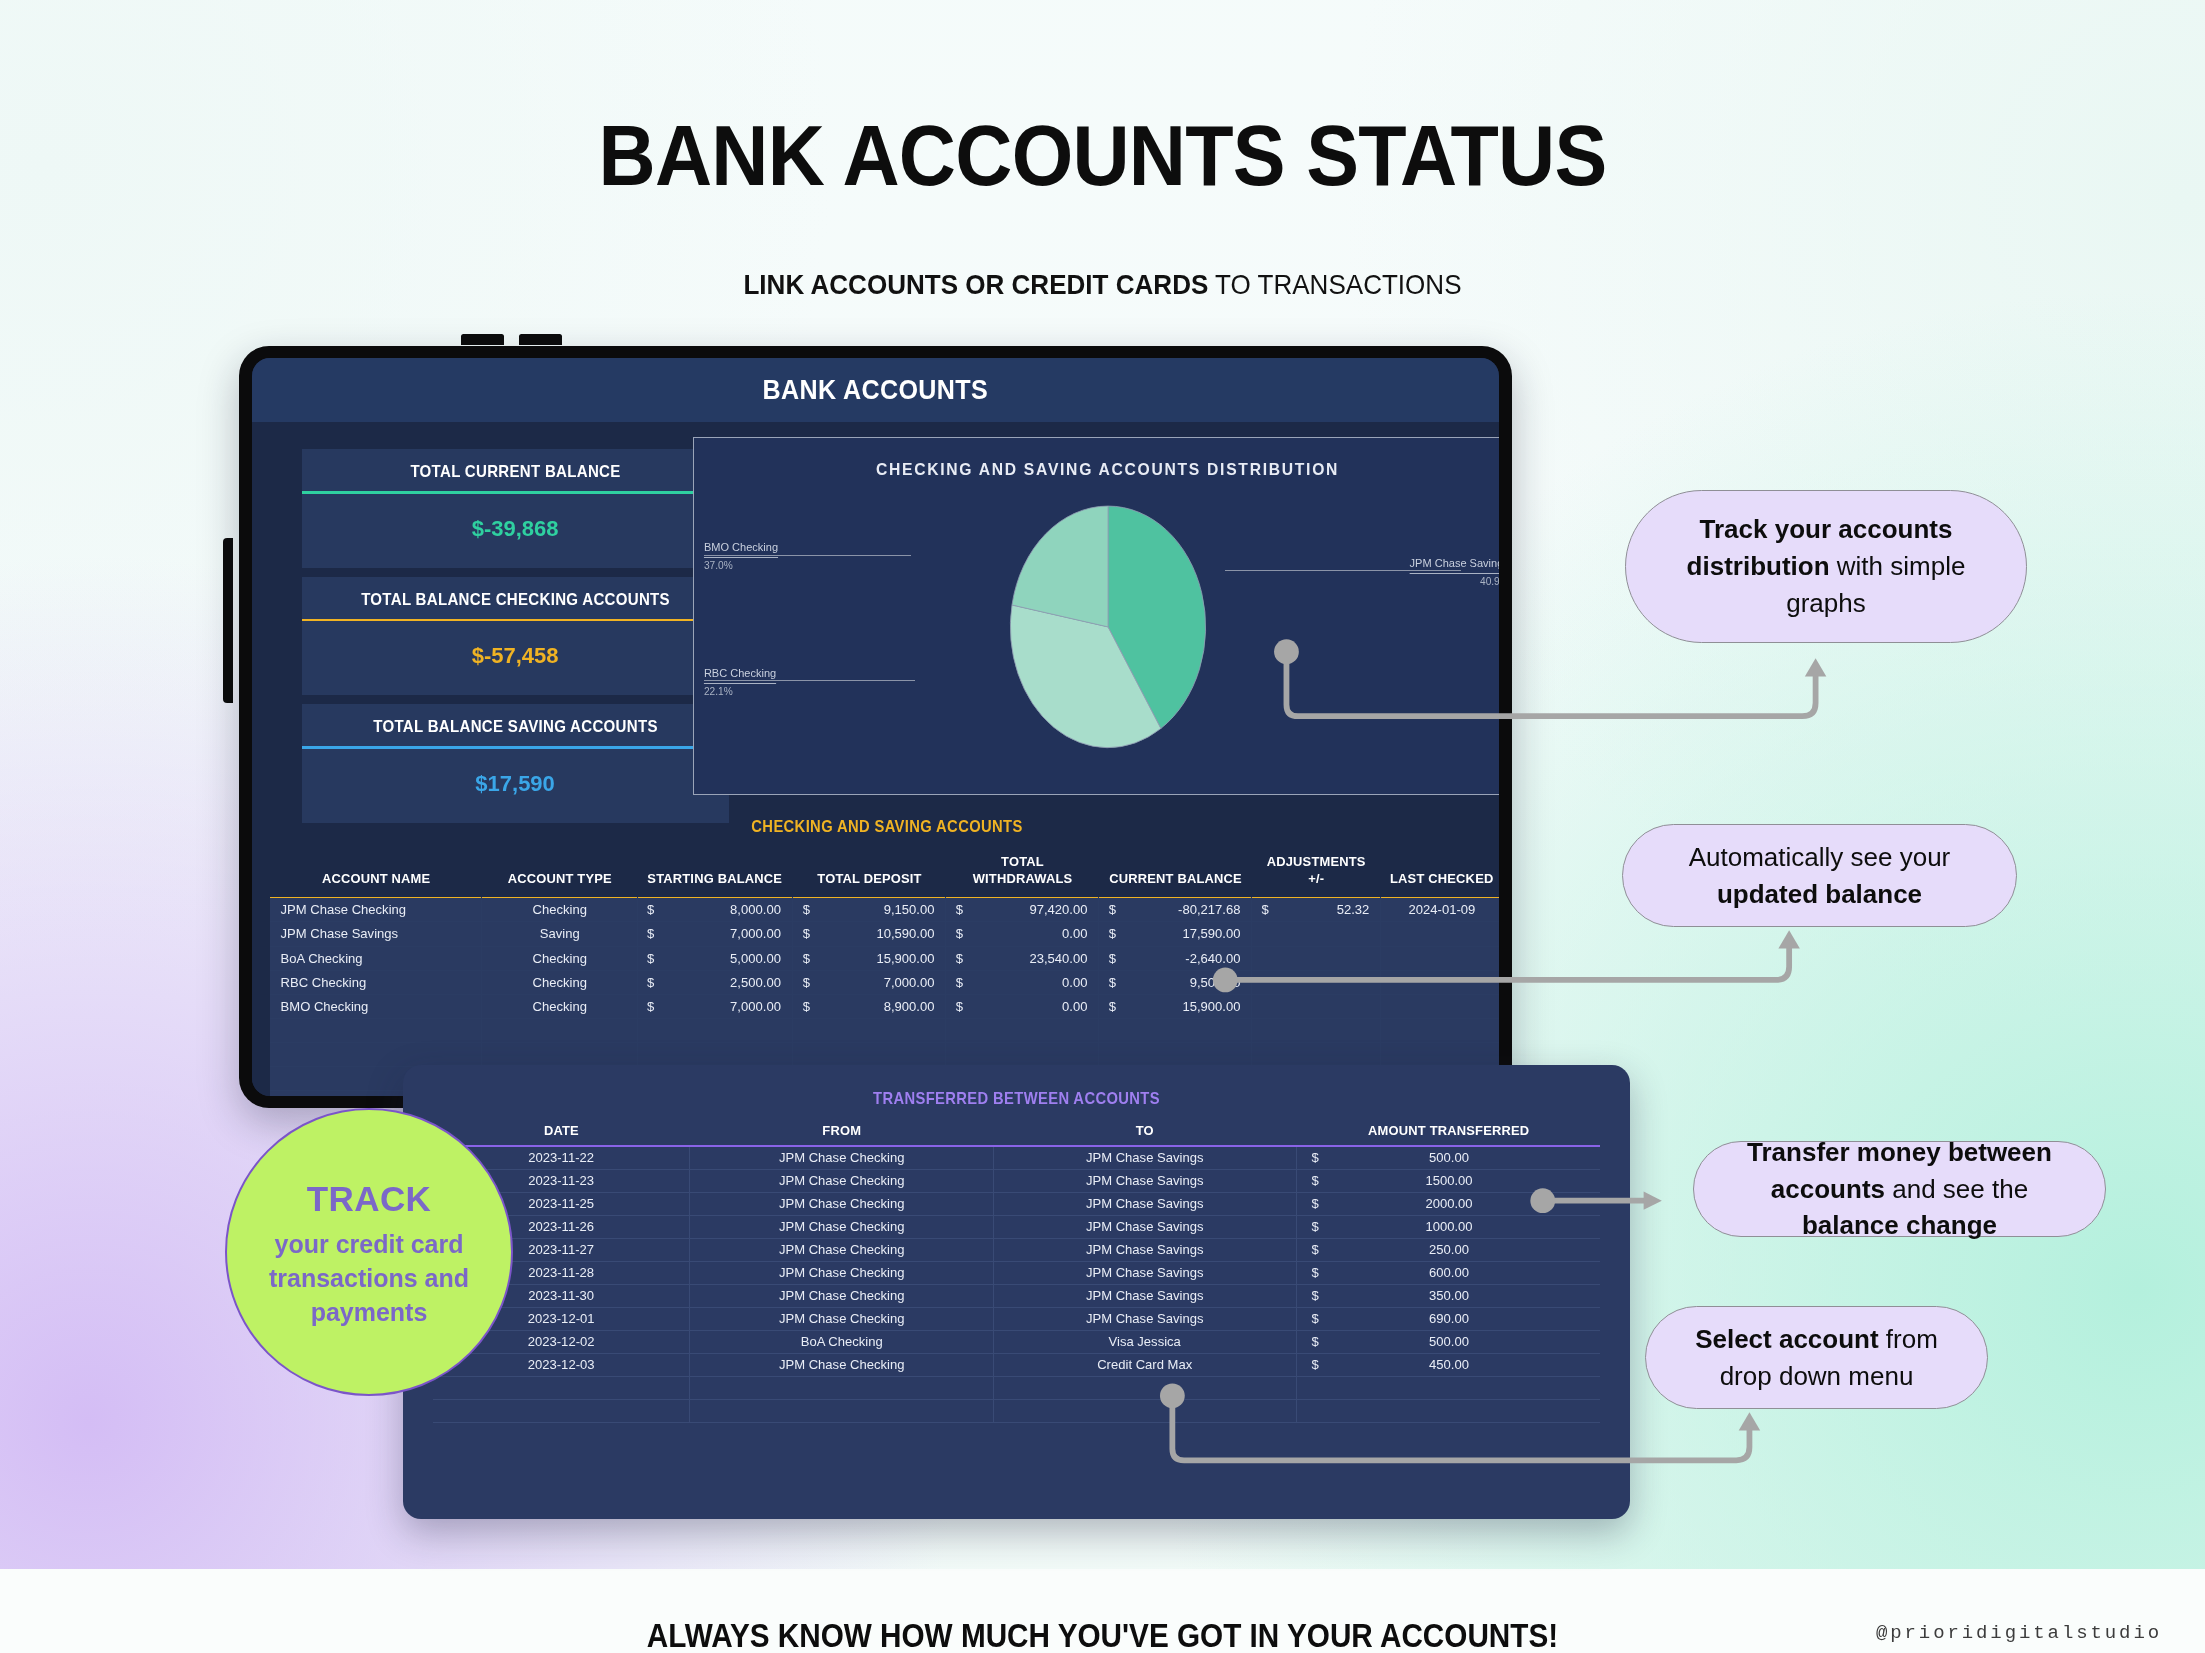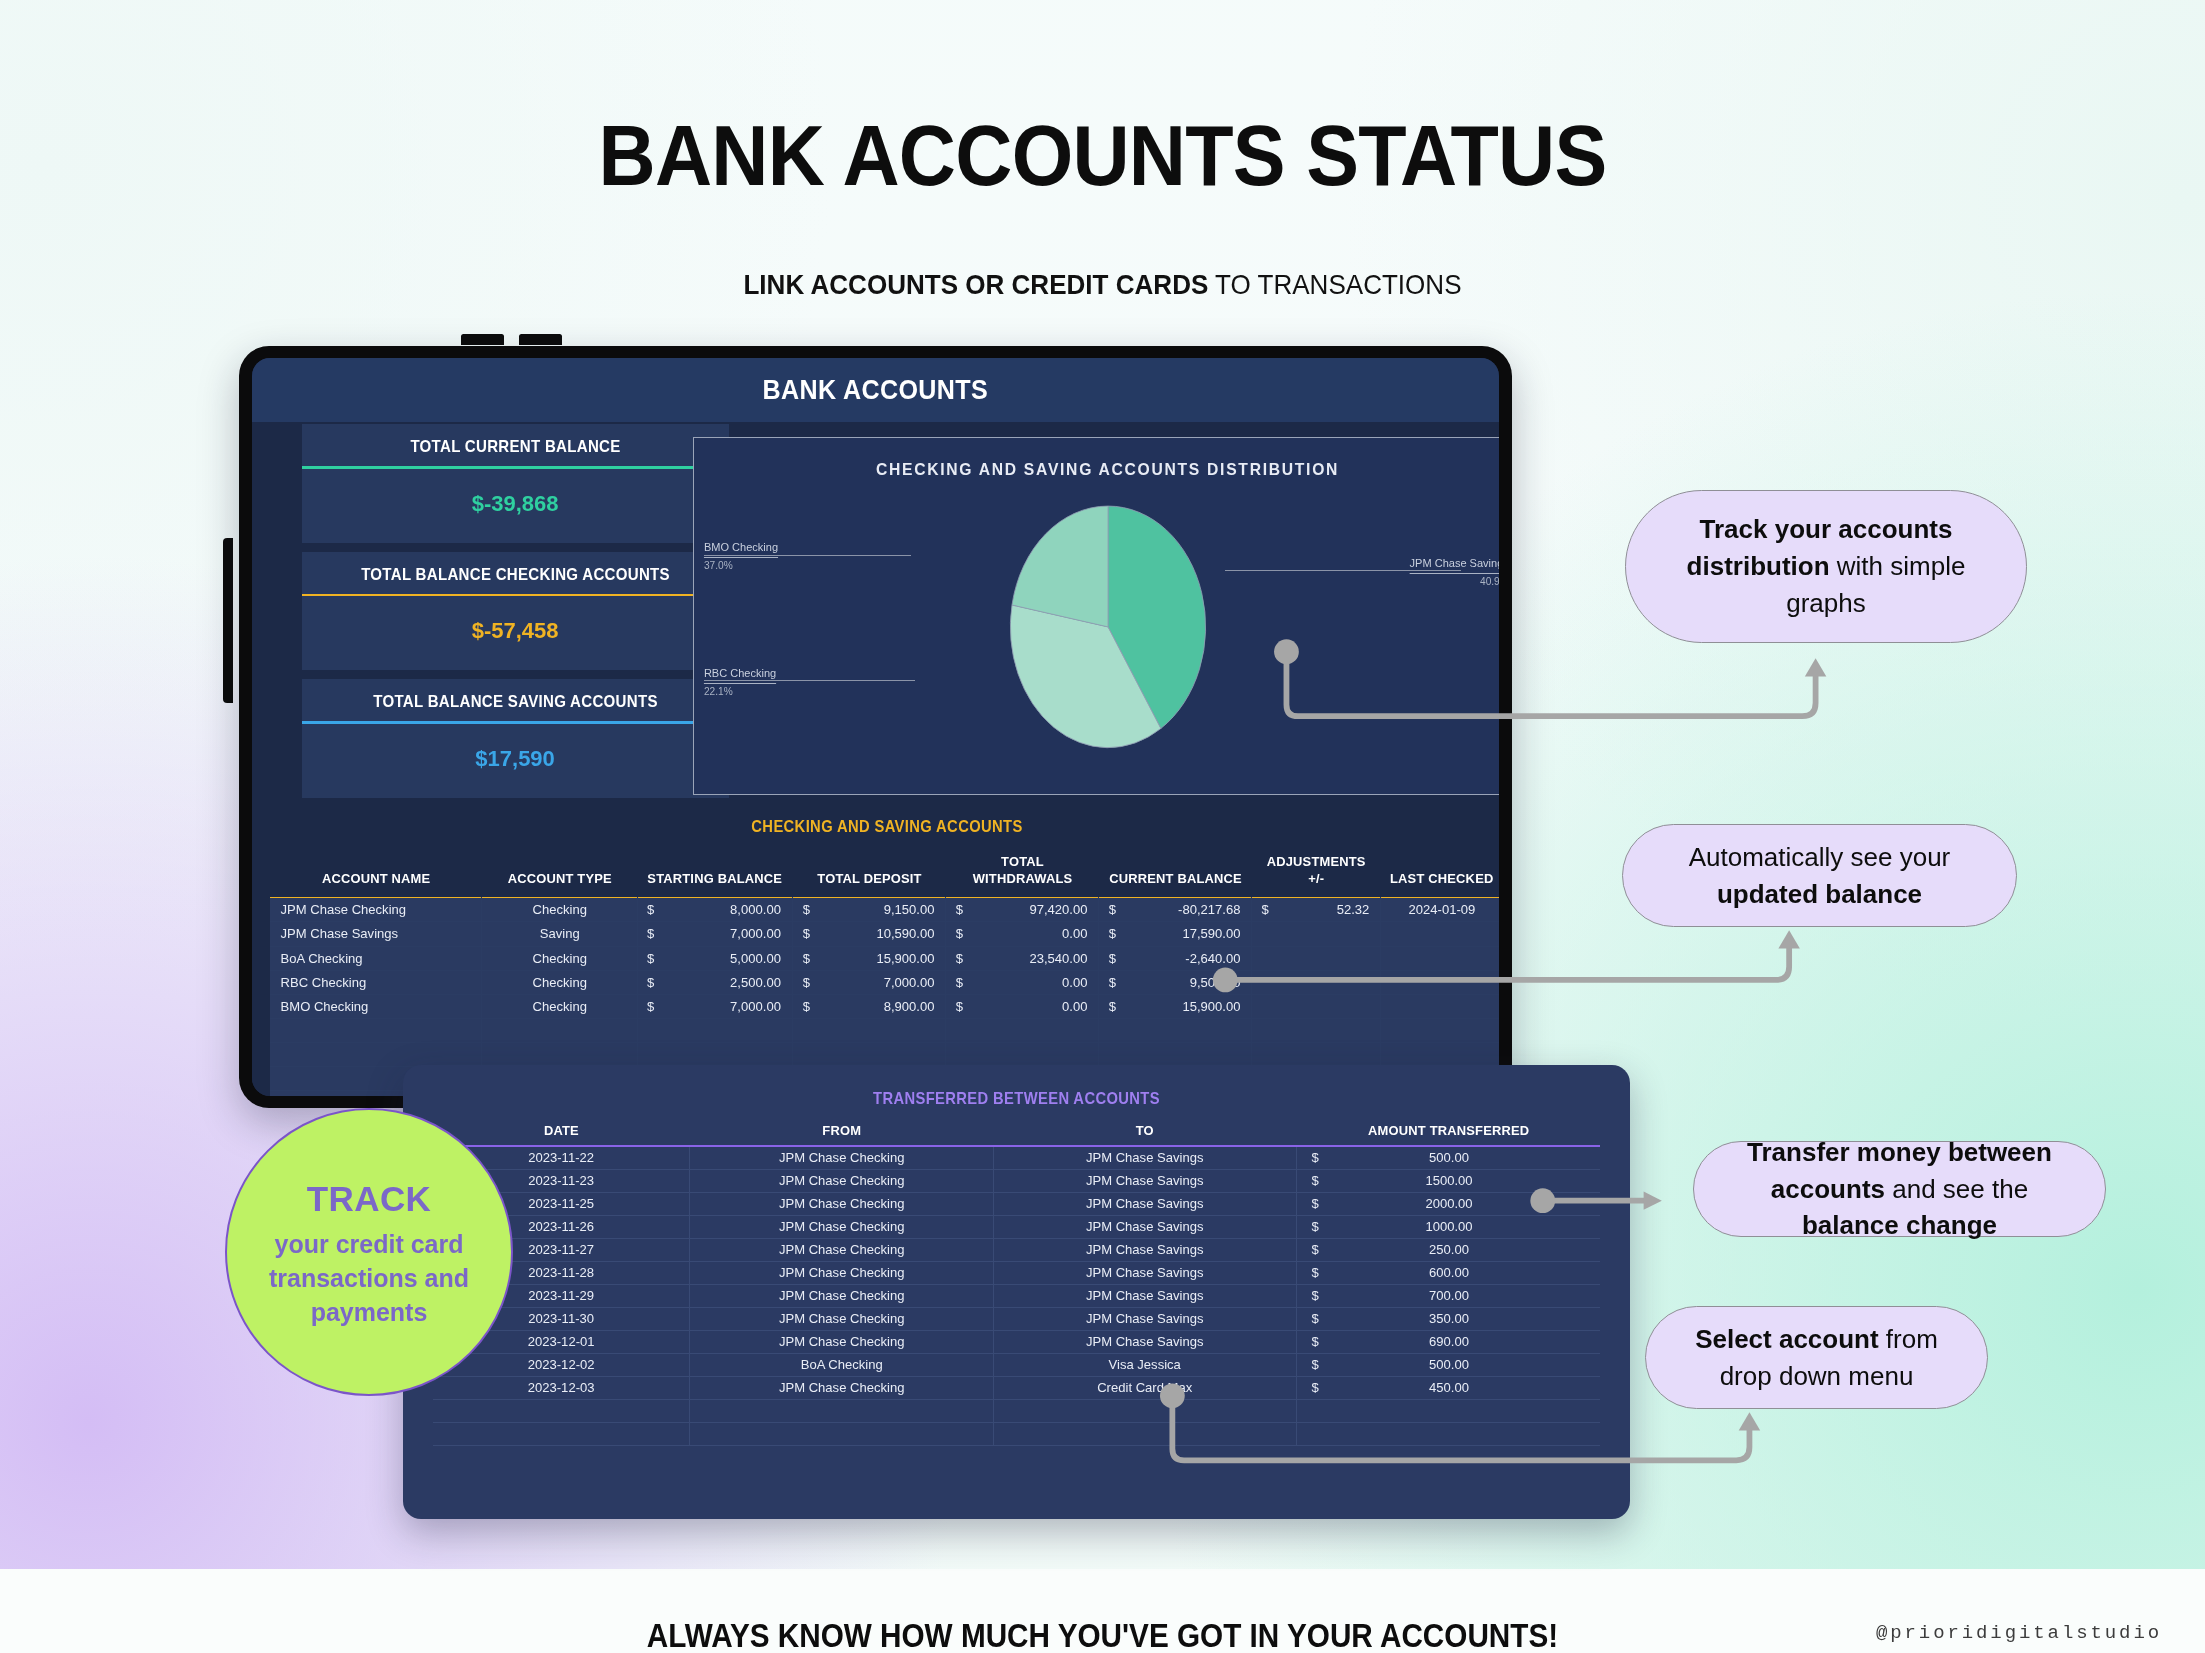--- a/index.html
+++ b/index.html
@@ -93,21 +93,21 @@
     display:flex; align-items:center; justify-content:center;
   }
   .sheet-head-title {
     color:#fff; font-size:27px; font-weight:bold; letter-spacing:0.4px;
     transform:scaleX(.93);
   }
 
   .sheet-body { position:relative; height:698px; background:#1c2947; padding:13.2px 11.6px 0 11.6px; }
 
   
-  .kpi-col { position:absolute; left:17.4px; top:2px; width:459px;padding-left:32px; }
+  .kpi-col { position:absolute; left:17.4px; top:27px; width:459px;padding-left:32px; }
   .kpi-card { background:#27395f; margin-bottom:9px; }
   .kpi-label {
     text-align:center; color:#fff; font-size:15.7px; font-weight:bold;
     letter-spacing:0.3px; padding:14px 5px 10px; transform:scaleX(.96);
   }
   .kpi-rule { height:2.5px; width:100%; }
   .kpi-value {
     text-align:center; font-size:22px; font-weight:bold; padding:22px 0 26px;
   }
 
@@ -453,26 +453,20 @@
           <td>JPM Chase Savings</td>
           <td class="xfer-amt"><span class="cur">$</span>250.00</td>
         </tr>
         <tr>
           <td>2023-11-28</td>
           <td>JPM Chase Checking</td>
           <td>JPM Chase Savings</td>
           <td class="xfer-amt"><span class="cur">$</span>600.00</td>
         </tr>
         <tr>
-          <td>2023-11-29</td>
-          <td>JPM Chase Checking</td>
-          <td>JPM Chase Savings</td>
-          <td class="xfer-amt"><span class="cur">$</span>700.00</td>
-        </tr>
-        <tr>
           <td>2023-11-30</td>
           <td>JPM Chase Checking</td>
           <td>JPM Chase Savings</td>
           <td class="xfer-amt"><span class="cur">$</span>350.00</td>
         </tr>
         <tr>
           <td>2023-12-01</td>
           <td>JPM Chase Checking</td>
           <td>JPM Chase Savings</td>
           <td class="xfer-amt"><span class="cur">$</span>690.00</td>

